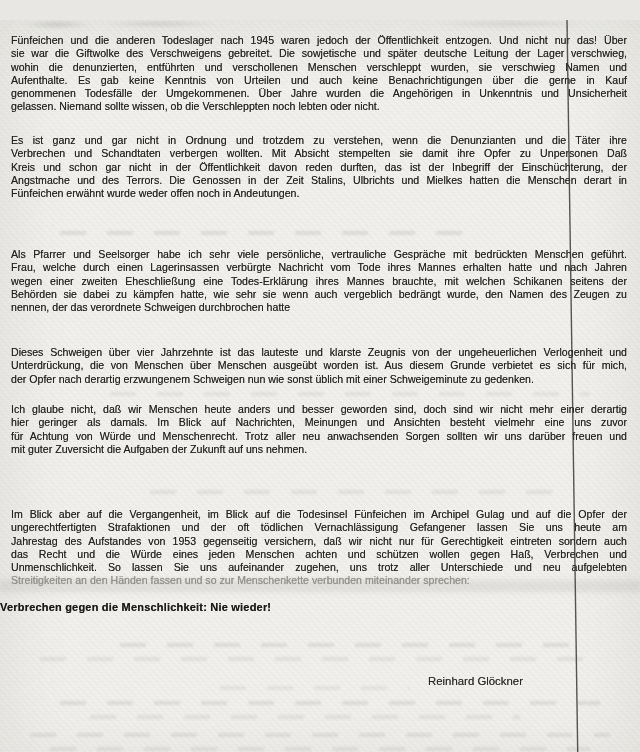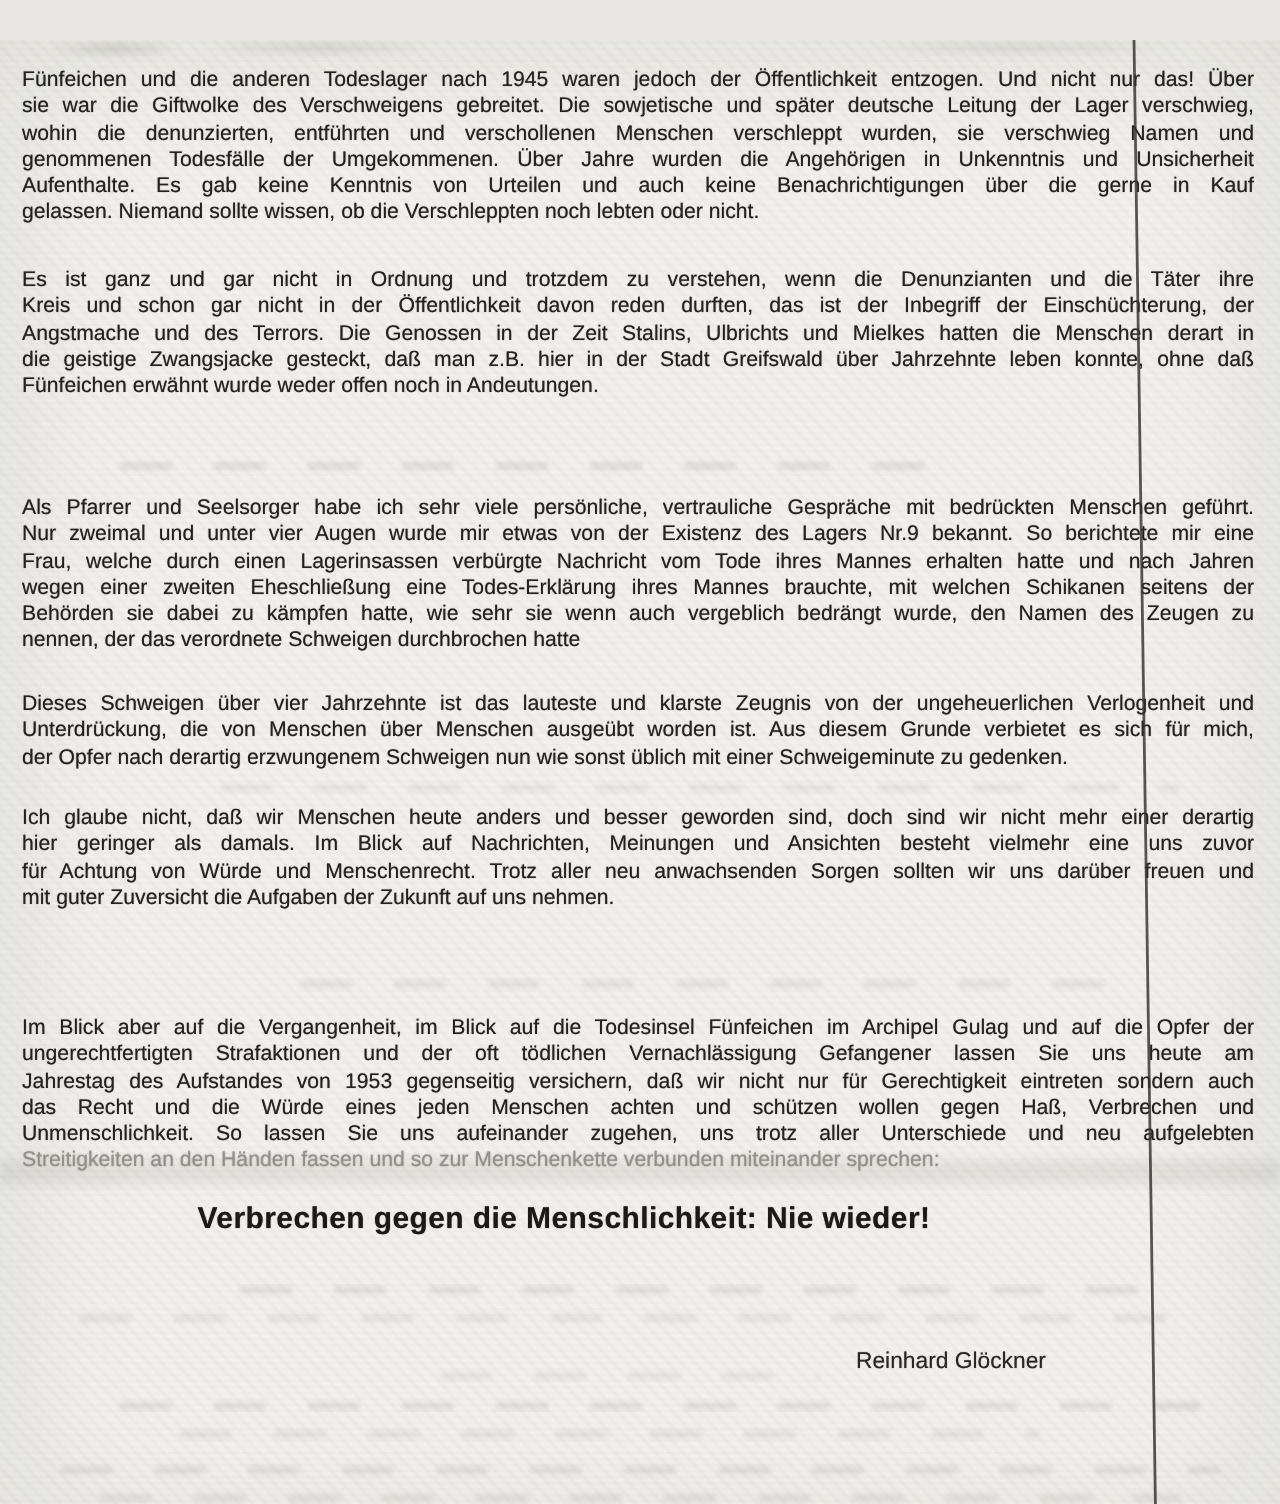--- a/index.html
+++ b/index.html
@@ -23,21 +23,21 @@
   .para{
     position:absolute;left:11px;width:616px;
     font-size:10.6px;line-height:13.3px;
     text-shadow:0 0 0.5px rgba(42,40,36,0.65);
   }
   .tl{text-align:justify;text-align-last:justify;height:13.3px;overflow:hidden;}
   .tl-last{text-align-last:left;}
   .tl-faded{color:#94928c;text-shadow:0 0 0.8px rgba(140,138,132,0.8);}
   .slogan{
     position:absolute;left:0;top:581px;width:564px;
-    text-align:center;font-weight:700;font-size:15px;
+    text-align:left;font-weight:700;font-size:11px;
     letter-spacing:0.2px;color:#1c1a17;
     text-shadow:0 0 0.5px rgba(30,28,24,0.7);
   }
   .signature{
     position:absolute;left:428px;top:655px;
     font-size:11.4px;color:#2a2824;
     text-shadow:0 0 0.5px rgba(44,42,38,0.6);
   }
   .crease{position:absolute;left:0;top:0;pointer-events:none;}
   
@@ -71,36 +71,35 @@
   <div class="grain"></div>
 
   <div class="smudge sm-top1"></div>
   <div class="smudge sm-top2"></div>
   <div class="smudge sm-top3"></div>
 
   <div class="para" style="top:14px">
     <div class="tl">Fünfeichen und die anderen Todeslager nach 1945 waren jedoch der Öffentlichkeit entzogen. Und nicht nur das! Über</div>
     <div class="tl">sie war die Giftwolke des Verschweigens gebreitet. Die sowjetische und später deutsche Leitung der Lager verschwieg,</div>
     <div class="tl">wohin die denunzierten, entführten und verschollenen Menschen verschleppt wurden, sie verschwieg Namen und</div>
+    <div class="tl">Aufenthalte. Es gab keine Kenntnis von Urteilen und auch keine Benachrichtigungen über die gerne in Kauf</div>
     <div class="tl">genommenen Todesfälle der Umgekommenen. Über Jahre wurden die Angehörigen in Unkenntnis und Unsicherheit</div>
-    <div class="tl">Aufenthalte. Es gab keine Kenntnis von Urteilen und auch keine Benachrichtigungen über die gerne in Kauf</div>
     <div class="tl tl-last">gelassen. Niemand sollte wissen, ob die Verschleppten noch lebten oder nicht.</div>
   </div>
 
   <div class="para" style="top:114px">
     <div class="tl">Es ist ganz und gar nicht in Ordnung und trotzdem zu verstehen, wenn die Denunzianten und die Täter ihre</div>
+    <div class="tl">Verbrechen und Schandtaten verbergen wollten. Mit Absicht stempelten sie damit ihre Opfer zu Unpersonen Daß</div>
     <div class="tl">Kreis und schon gar nicht in der Öffentlichkeit davon reden durften, das ist der Inbegriff der Einschüchterung, der</div>
     <div class="tl">Angstmache und des Terrors. Die Genossen in der Zeit Stalins, Ulbrichts und Mielkes hatten die Menschen derart in</div>
-    <div class="tl">die geistige Zwangsjacke gesteckt, daß man z.B. hier in der Stadt Greifswald über Jahrzehnte leben konnte, ohne daß</div>
     <div class="tl tl-last">Fünfeichen erwähnt wurde weder offen noch in Andeutungen.</div>
   </div>
 
   <div class="para" style="top:228px">
     <div class="tl">Als Pfarrer und Seelsorger habe ich sehr viele persönliche, vertrauliche Gespräche mit bedrückten Menschen geführt.</div>
-    <div class="tl">Nur zweimal und unter vier Augen wurde mir etwas von der Existenz des Lagers Nr.9 bekannt. So berichtete mir eine</div>
     <div class="tl">Frau, welche durch einen Lagerinsassen verbürgte Nachricht vom Tode ihres Mannes erhalten hatte und nach Jahren</div>
     <div class="tl">wegen einer zweiten Eheschließung eine Todes-Erklärung ihres Mannes brauchte, mit welchen Schikanen seitens der</div>
     <div class="tl">Behörden sie dabei zu kämpfen hatte, wie sehr sie wenn auch vergeblich bedrängt wurde, den Namen des Zeugen zu</div>
     <div class="tl tl-last">nennen, der das verordnete Schweigen durchbrochen hatte</div>
   </div>
 
   <div class="para" style="top:326px">
     <div class="tl">Dieses Schweigen über vier Jahrzehnte ist das lauteste und klarste Zeugnis von der ungeheuerlichen Verlogenheit und</div>
     <div class="tl">Unterdrückung, die von Menschen über Menschen ausgeübt worden ist. Aus diesem Grunde verbietet es sich für mich,</div>
     <div class="tl tl-last">der Opfer nach derartig erzwungenem Schweigen nun wie sonst üblich mit einer Schweigeminute zu gedenken.</div>

